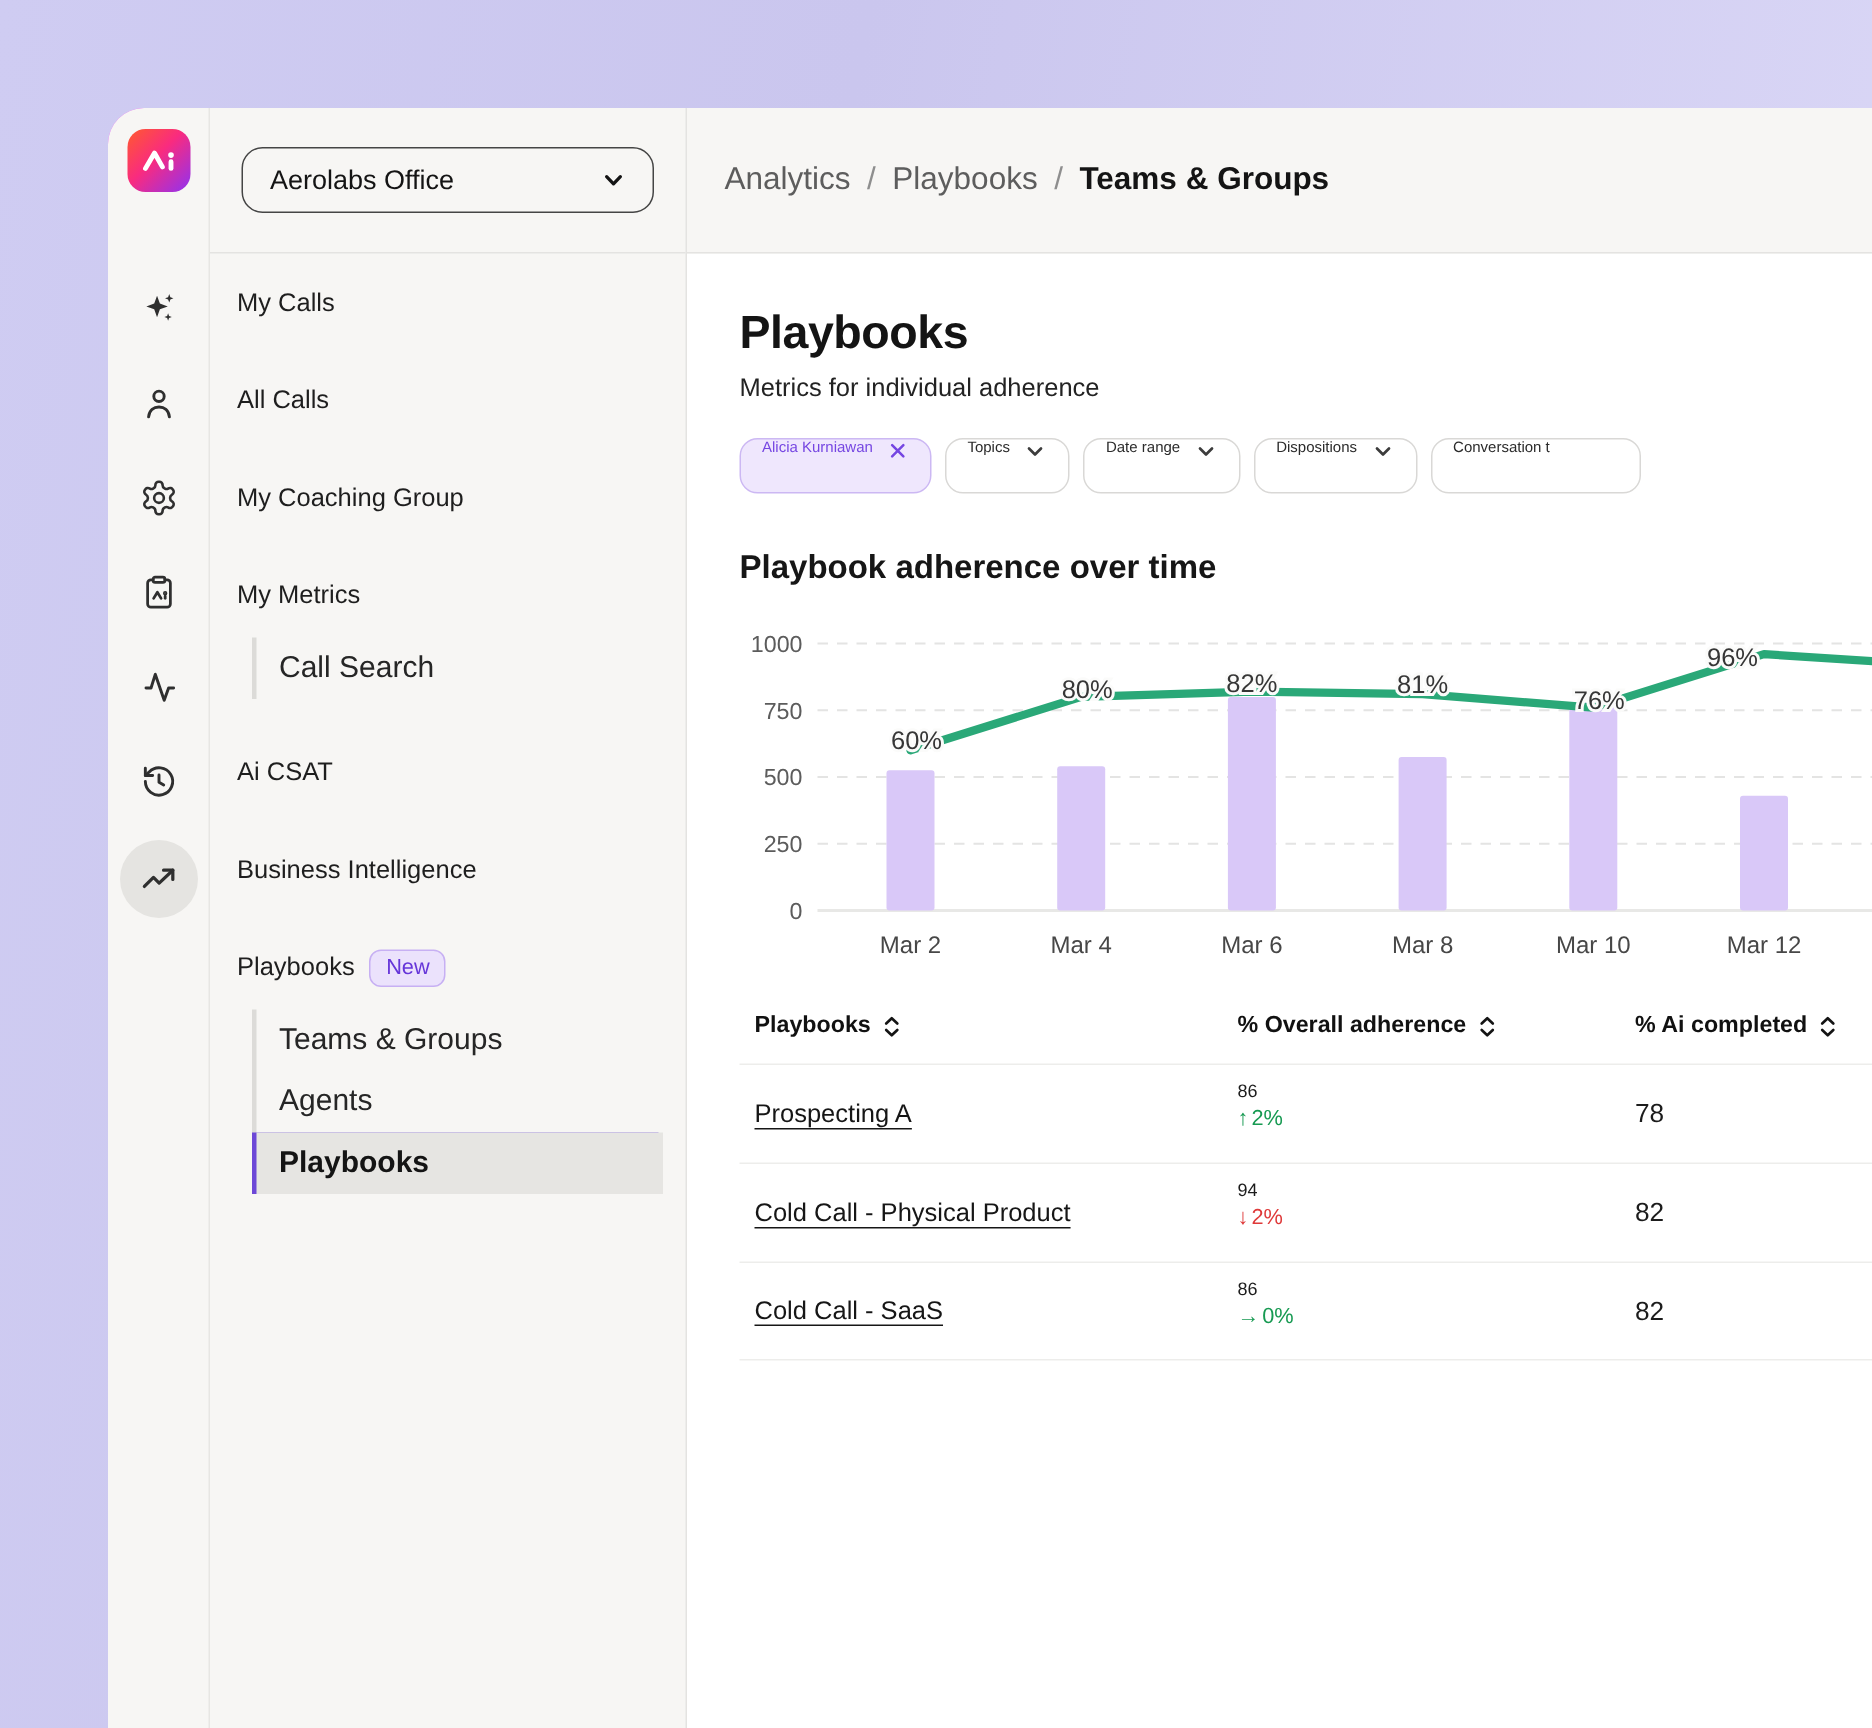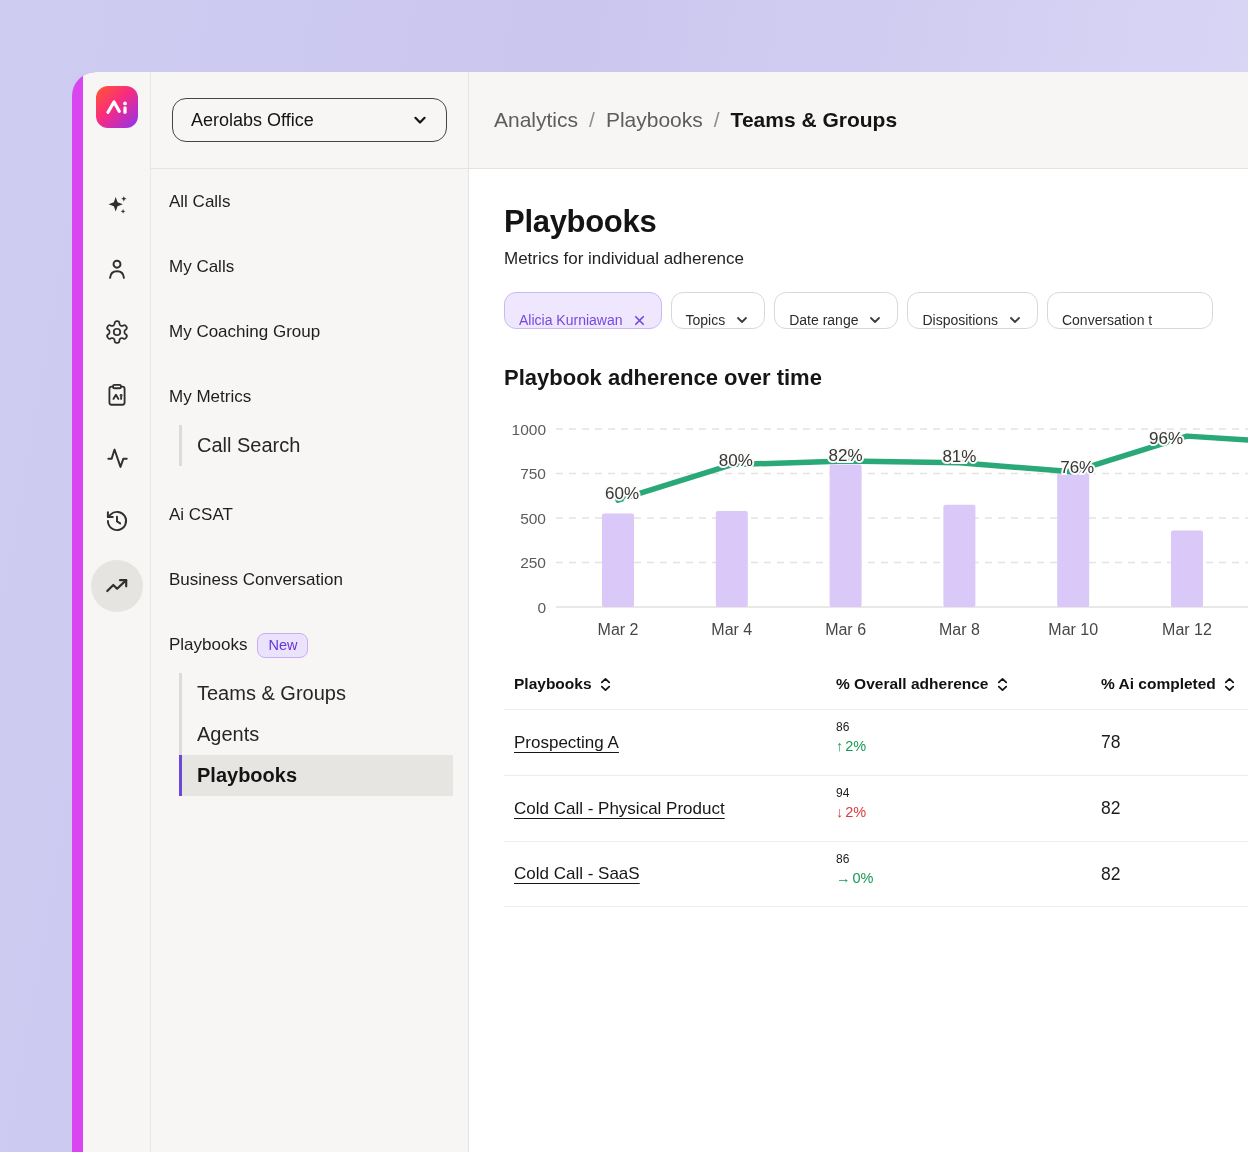--- a/index.html
+++ b/index.html
@@ -5,21 +5,21 @@
   * { margin:0; padding:0; box-sizing:border-box; }
   html,body { width:1248px; height:1152px; }
   body {
     font-family:"Liberation Sans", sans-serif;
     background:linear-gradient(100deg,#cfccf2 0%,#cac6ee 40%,#dcd9f7 100%);
     overflow:hidden; position:relative; color:#1c1c1c;
   }
   .window {
     position:absolute; left:72px; top:72px; width:1176px; height:1080px;
     background:#d946ef; border-top-left-radius:24px; overflow:hidden;
-    display:grid; grid-template-columns:68px 318px 1fr;padding-left:11px;
+    display:grid; grid-template-columns:68px 318px 1fr;
   }
   
   .rail {
     background:#f7f6f4; border-right:1px solid #e7e6e3;
     display:flex; flex-direction:column; align-items:center; padding-top:14px;
   }
   .logo {
     width:42px; height:42px; border-radius:12px; flex:0 0 auto;
     background:linear-gradient(135deg,#ff5a2e 0%,#f92b7f 45%,#8f32f2 100%);
     display:flex; align-items:center; justify-content:center;
@@ -51,22 +51,22 @@
   .crumbs { font-size:21px; color:#5d5d5d; display:flex; gap:11px; align-items:center; }
   .crumb-link { cursor:pointer; }
   .crumb-sep { color:#8e8e8e; }
   .crumb-current { color:#141414; font-weight:700; }
   .main-body { flex:1; padding:35px 0 0 35px; overflow:hidden; }
   .page-title { font-size:31px; font-weight:700; color:#141414; letter-spacing:-.3px; }
   .page-sub { font-size:17px; color:#232323; margin-top:9px; }
   .chips { display:flex; gap:9px; margin-top:23px; white-space:nowrap; }
   .chip {
     height:37px; border-radius:12px; border:1px solid #d9d8d6; background:#fff;
-    display:inline-flex; align-items:flex-end; gap:9px; padding:0 14px;
-    font-size:14px; color:#2b2b2b; cursor:pointer; flex:0 0 auto;
+    display:inline-flex; align-items:flex-start; gap:9px; padding:0 14px;
+    font-size:10px; color:#2b2b2b; cursor:pointer; flex:0 0 auto;
   }
   .chip.active { background:#efe7fd; border-color:#ccb8f3; color:#7647e2; }
   .chip.clipped { padding-right:60px; }
   .section-title { font-size:22px; font-weight:700; color:#161616; margin-top:36px; }
   .chart-wrap { margin-top:16px; }
   svg.chart { display:block; overflow:visible; }
   .ytick { font-size:15.5px; fill:#5c5c5c; }
   .xtick { font-size:16px; fill:#474747; }
   .pct-label { font-size:17px; font-weight:500; fill:#363636; stroke:#fbfbfa; stroke-width:4px; paint-order:stroke; }
   
@@ -150,41 +150,41 @@
     <div class="side-header">
       <button class="workspace-btn">
         <span>Aerolabs Office</span>
         <svg width="22" height="22" viewBox="0 0 24 24" fill="none" stroke="#141414" stroke-width="2.4" stroke-linecap="round" stroke-linejoin="round">
           <path d="M7 9.6l5 5.2 5-5.2"></path>
         </svg>
       </button>
     </div>
     <nav class="nav">
       <div class="nav-item">
+          <span>My Calls</span>
+        </div>
+      <div class="nav-item">
           <span>All Calls</span>
-        </div>
-      <div class="nav-item">
-          <span>My Calls</span>
         </div>
       <div class="nav-item">
           <span>My Coaching Group</span>
         </div>
       <div class="nav-item tight">
           <span>My Metrics</span>
         </div>
       <div class="sub-list">
         <div class="sub-item">
             <span>Call Search</span>
           </div>
       </div>
       <div class="nav-item">
           <span>Ai CSAT</span>
         </div>
       <div class="nav-item">
-          <span>Business Conversation</span>
+          <span>Business Intelligence</span>
         </div>
       <div class="nav-item tight">
         <span>Playbooks</span>
         <span class="badge">New</span>
       </div>
       <div class="sub-list">
         <div class="sub-item">
             <span>Teams &amp; Groups</span>
           </div>
         <div class="sub-item">

